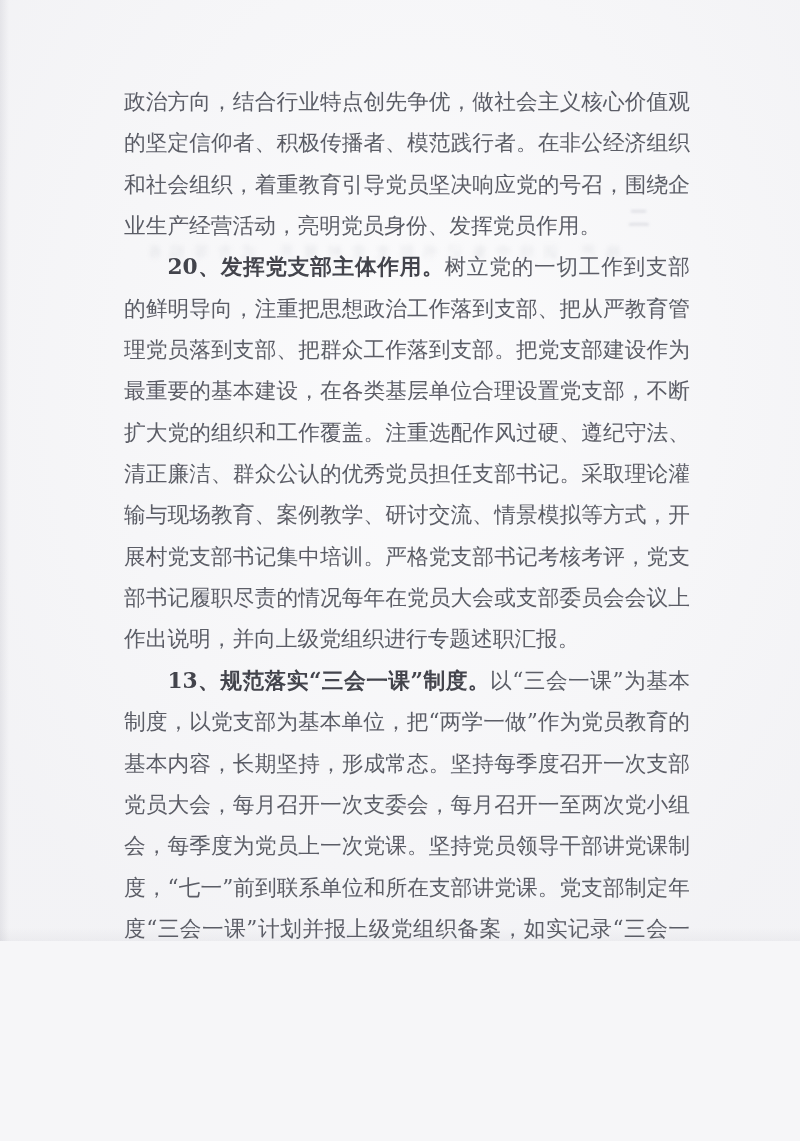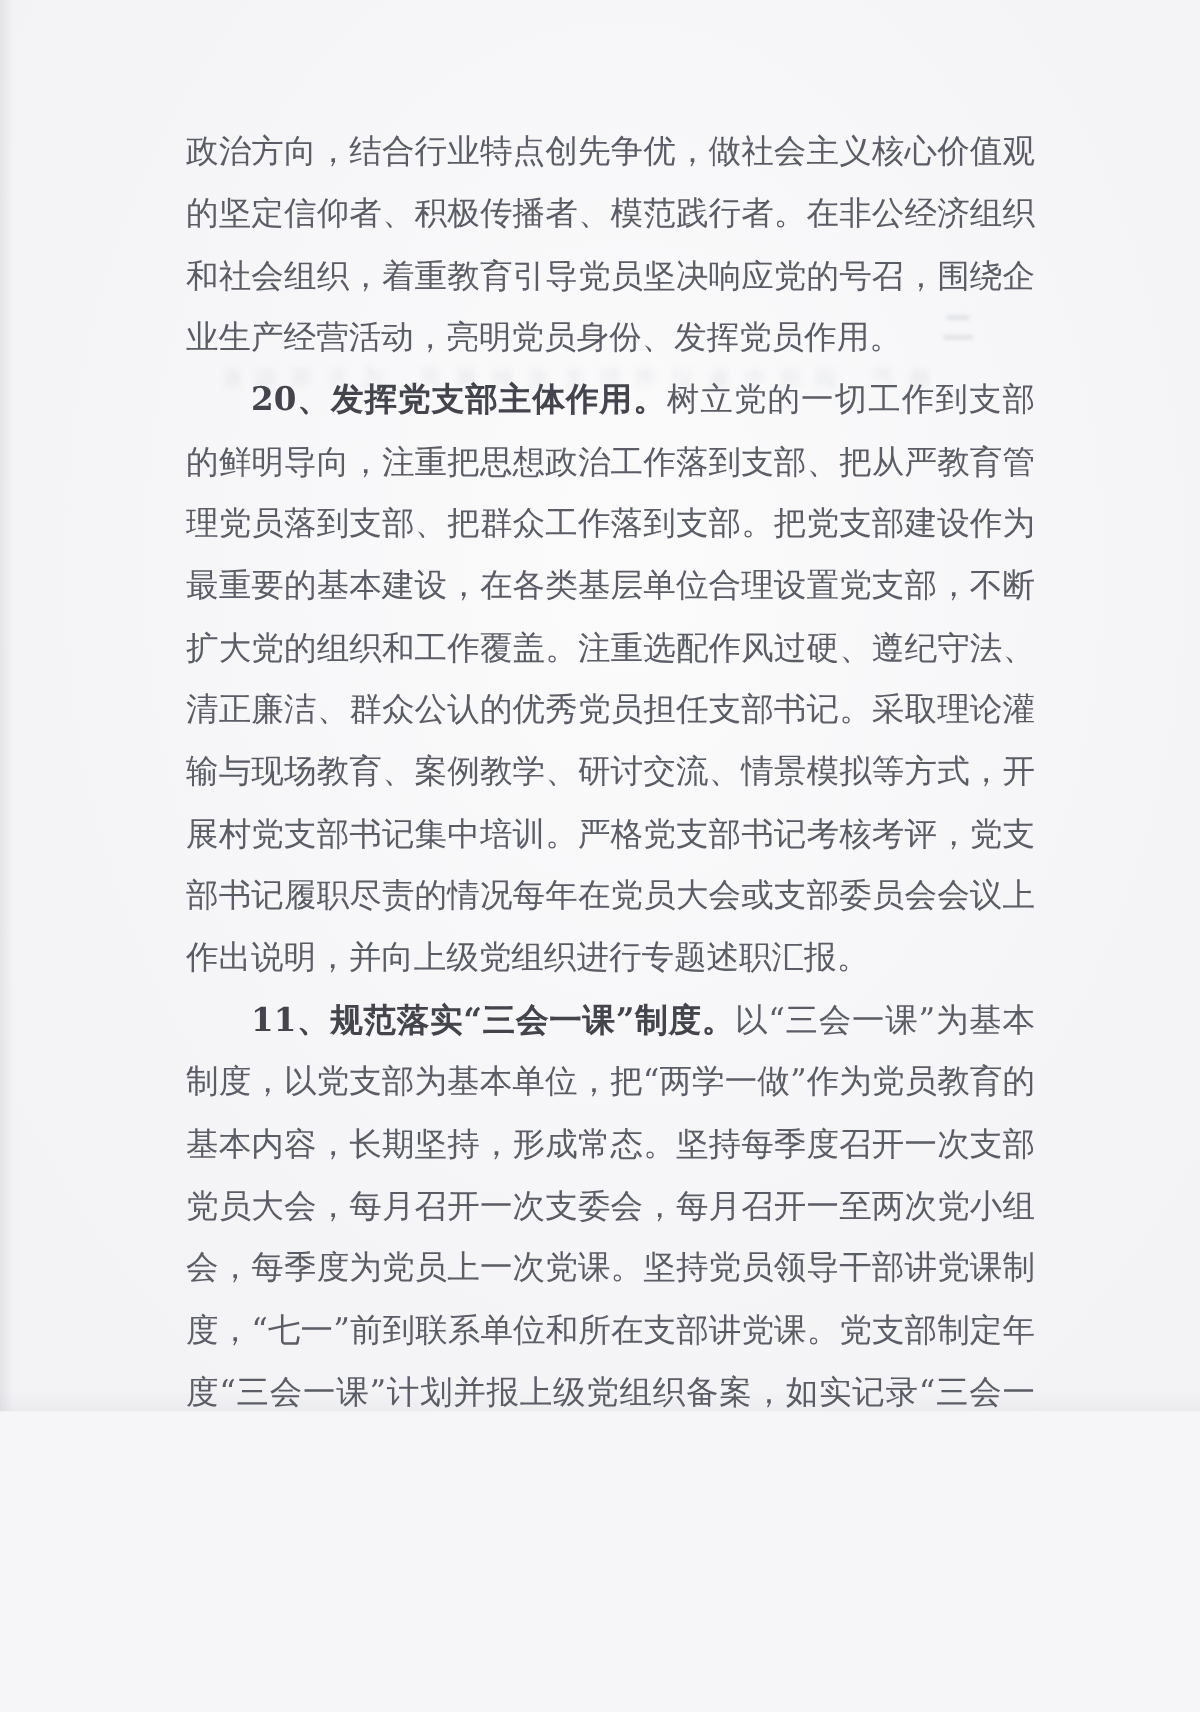--- a/index.html
+++ b/index.html
@@ -104,21 +104,21 @@
 <body>
 
 <div class="page">
 
   <div class="text-block">
 
     <p class="para no-indent"><b class="lead"></b><span>政治方向，结合行业特点创先争优，做社会主义核心价值观的坚定信仰者、积极传播者、模范践行者。在非公经济组织和社会组织，着重教育引导党员坚决响应党的号召，围绕企业生产经营活动，亮明党员身份、发挥党员作用。</span></p>
 
     <p class="para"><b class="lead">20、发挥党支部主体作用。</b><span>树立党的一切工作到支部的鲜明导向，注重把思想政治工作落到支部、把从严教育管理党员落到支部、把群众工作落到支部。把党支部建设作为最重要的基本建设，在各类基层单位合理设置党支部，不断扩大党的组织和工作覆盖。注重选配作风过硬、遵纪守法、清正廉洁、群众公认的优秀党员担任支部书记。采取理论灌输与现场教育、案例教学、研讨交流、情景模拟等方式，开展村党支部书记集中培训。严格党支部书记考核考评，党支部书记履职尽责的情况每年在党员大会或支部委员会会议上作出说明，并向上级党组织进行专题述职汇报。</span></p>
 
-    <p class="para"><b class="lead">11、规范落实“三会一课”制度。</b><span>以“三会一课”为基本制度，以党支部为基本单位，把“两学一做”作为党员教育的基本内容，长期坚持，形成常态。坚持每季度召开一次支部党员大会，每月召开一次支委会，每月召开一至两次党小组会，每季度为党员上一次党课。坚持党员领导干部讲党课制度，“七一”前到联系单位和所在支部讲党课。党支部制定年度“三会一课”计划并报上级党组织备案，如实记录“三会一课”开展情况，对没有正当理由长期不参加“三会一课”的党员，及时进行批评教育。上级党组织对党支部执</span></p>
+    <p class="para"><b class="lead">13、规范落实“三会一课”制度。</b><span>以“三会一课”为基本制度，以党支部为基本单位，把“两学一做”作为党员教育的基本内容，长期坚持，形成常态。坚持每季度召开一次支部党员大会，每月召开一次支委会，每月召开一至两次党小组会，每季度为党员上一次党课。坚持党员领导干部讲党课制度，“七一”前到联系单位和所在支部讲党课。党支部制定年度“三会一课”计划并报上级党组织备案，如实记录“三会一课”开展情况，对没有正当理由长期不参加“三会一课”的党员，及时进行批评教育。上级党组织对党支部执</span></p>
 
   </div>
 
   <div class="page-number">- 6 -</div>
 
   <div class="bleed-bottom">培训中集记书部支党村展 开式方等拟模景情 流交讨研学教例案 育教场现与输灌</div>
 
   <div class="bleed-right">二</div>
 
   <div class="bleed-upper">格严 训培中集记书部支党村展开 式方等拟模</div>

